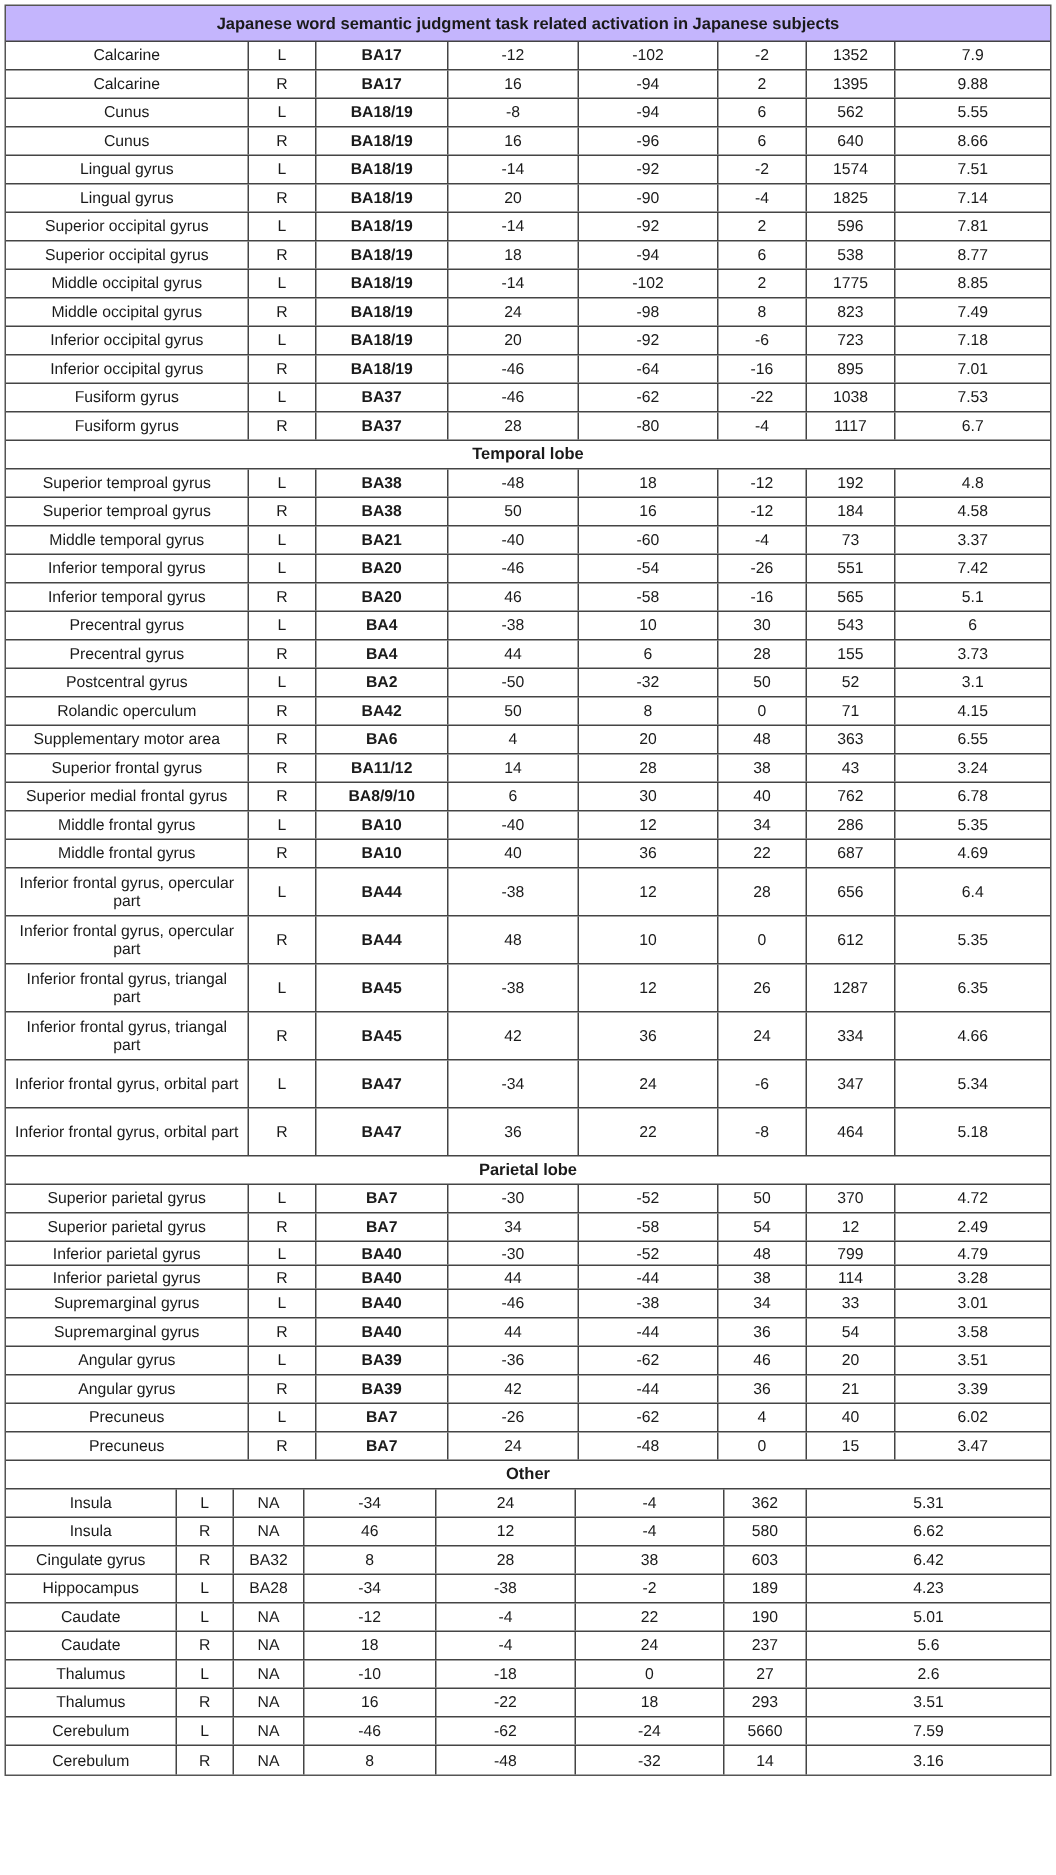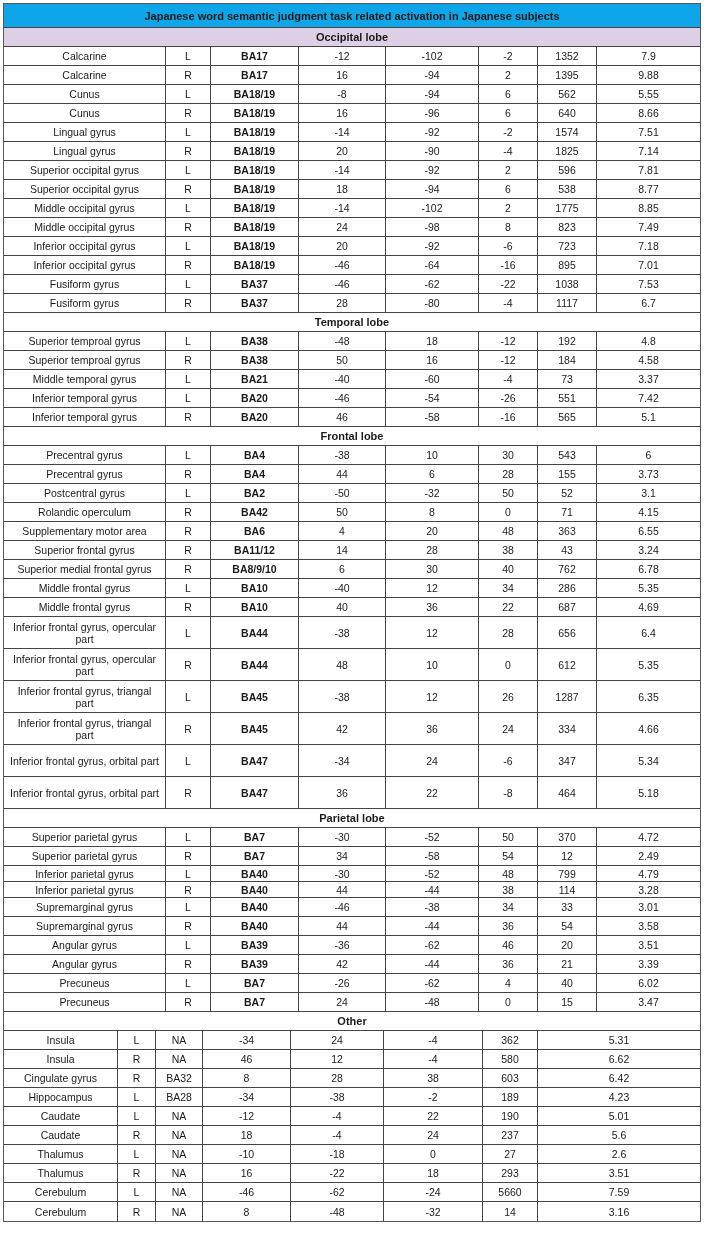--- a/index.html
+++ b/index.html
@@ -4,21 +4,21 @@
 <style>
   html, body { margin: 0; padding: 0; background: #ffffff; }
   body { width: 704px; height: 1250px; position: relative; overflow: hidden;
          font-family: "Liberation Sans", "DejaVu Sans", sans-serif; color: #1a1a1a; }
   .tbl { position: absolute; left: 3px; top: 3px; width: 698px; border: 1.5px solid #555; border-right-width: 1.5px; box-sizing: border-box; }
   .row { display: flex; box-sizing: border-box; border-bottom: 1px solid #444; }
   .row:last-child { border-bottom: none; }
   .cell { box-sizing: border-box; border-right: 1px solid #444; display: flex; align-items: center; justify-content: center;
           text-align: center; font-size: 10.5px; line-height: 12px; padding: 0 4px; }
   .cell:last-child { border-right: none; }
-  .title-row { height: 24px; background: #0ea5e9; }
+  .title-row { height: 24px; background: #c4b5fd; }
   .title-row .cell { width: 100%; font-weight: bold; font-size: 11px; }
   .hdr-row { height: 27px; background: #ddcfe6; }
   .hdr-row .cell { font-weight: bold; font-size: 10.5px; }
   .sec-row { height: 19px; }
   .sec-row .cell { width: 100%; font-weight: bold; font-size: 11px; }
   .sec-row.first { background: #ddcfe6; }
   .r1 { height: 19px; }
   .r2 { height: 32px; }
   .rs { height: 16px; }
   
@@ -29,23 +29,20 @@
   .o4 { width: 93px; } .o5 { width: 99px; } .o6 { width: 55px; } .o7 { flex: 1; }
 </style>
 </head>
 <body>
 
 <div class="tbl" id="tbl">
   <div class="row title-row">
     <div class="cell">Japanese word semantic judgment task related activation in Japanese subjects</div>
   </div>
   <div id="body-rows">
-      <div class="row sec-row first">
-        <div class="cell">Occipital lobe</div>
-      </div>
       <div class="row r1">
         <div class="cell c0">Calcarine</div>
         <div class="cell c1">L</div>
         <div class="cell c2">BA17</div>
         <div class="cell c3">-12</div>
         <div class="cell c4">-102</div>
         <div class="cell c5">-2</div>
         <div class="cell c6">1352</div>
         <div class="cell c7">7.9</div>
       </div>
@@ -224,23 +221,20 @@
       </div>
       <div class="row r1">
         <div class="cell c0">Inferior temporal gyrus</div>
         <div class="cell c1">R</div>
         <div class="cell c2">BA20</div>
         <div class="cell c3">46</div>
         <div class="cell c4">-58</div>
         <div class="cell c5">-16</div>
         <div class="cell c6">565</div>
         <div class="cell c7">5.1</div>
-      </div>
-      <div class="row sec-row">
-        <div class="cell">Frontal lobe</div>
       </div>
       <div class="row r1">
         <div class="cell c0">Precentral gyrus</div>
         <div class="cell c1">L</div>
         <div class="cell c2">BA4</div>
         <div class="cell c3">-38</div>
         <div class="cell c4">10</div>
         <div class="cell c5">30</div>
         <div class="cell c6">543</div>
         <div class="cell c7">6</div>

